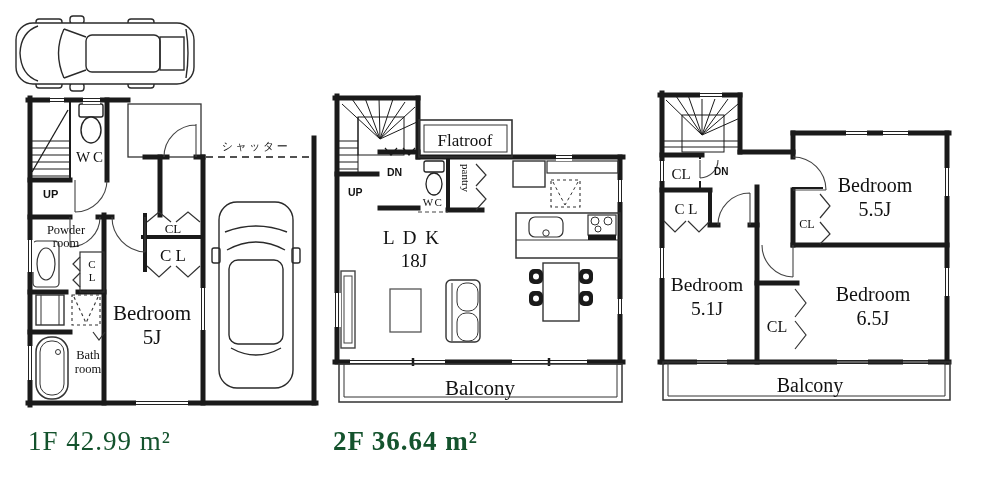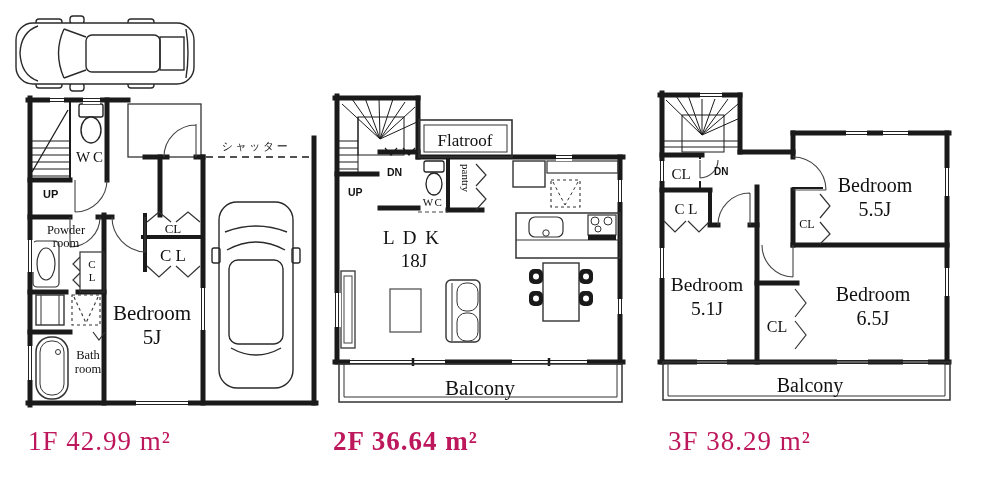--- a/index.html
+++ b/index.html
@@ -1,21 +1,21 @@
 <!DOCTYPE html>
 <html><head>
 <meta charset="utf-8">
 <style>
   html,body{margin:0;padding:0;background:#fff;}
   #stage{position:relative;width:1000px;height:480px;background:#ffffff;overflow:hidden;
          font-family:"Liberation Serif","DejaVu Serif",serif;}
   .plan{position:absolute;top:0;}
   svg text{font-family:"Liberation Serif","DejaVu Serif",serif;fill:#111;}
   svg text.sans{font-family:"Liberation Sans","DejaVu Sans",sans-serif;font-weight:bold;}
-  .arealabel{position:absolute;top:426px;font-size:27px;color:#be185d;letter-spacing:1px;white-space:nowrap;}
+  .arealabel{position:absolute;top:426px;font-size:27px;color:#14532d;letter-spacing:1px;white-space:nowrap;}
   .al-1f{left:28px;} .al-2f{left:333px;font-weight:bold;} .al-3f{left:668px;}
 </style>
 </head>
 <body>
 
 <div id="stage">
 
   <svg class="plan" style="left:0" width="330" height="420" viewBox="0 0 330 420">
 
     <g fill="none" stroke="#2a2a2a" stroke-width="1.4">
@@ -333,14 +333,13 @@
     <text x="707" y="291" font-size="19.5" text-anchor="middle">Bedroom</text>
     <text x="707" y="315" font-size="19.5" text-anchor="middle">5.1J</text>
     <text x="777" y="332" font-size="16" text-anchor="middle">CL</text>
     <text x="873" y="301" font-size="20" text-anchor="middle">Bedroom</text>
     <text x="873" y="325" font-size="20" text-anchor="middle">6.5J</text>
     <text x="810" y="392" font-size="20" text-anchor="middle">Balcony</text>
   </svg>
 
   <div class="arealabel al-1f">1F 42.99 m²</div>
   <div class="arealabel al-2f">2F 36.64 m²</div>
-  <div class="arealabel al-3f">3F 38.29 m²</div>
 </div>
 
 </body></html>

